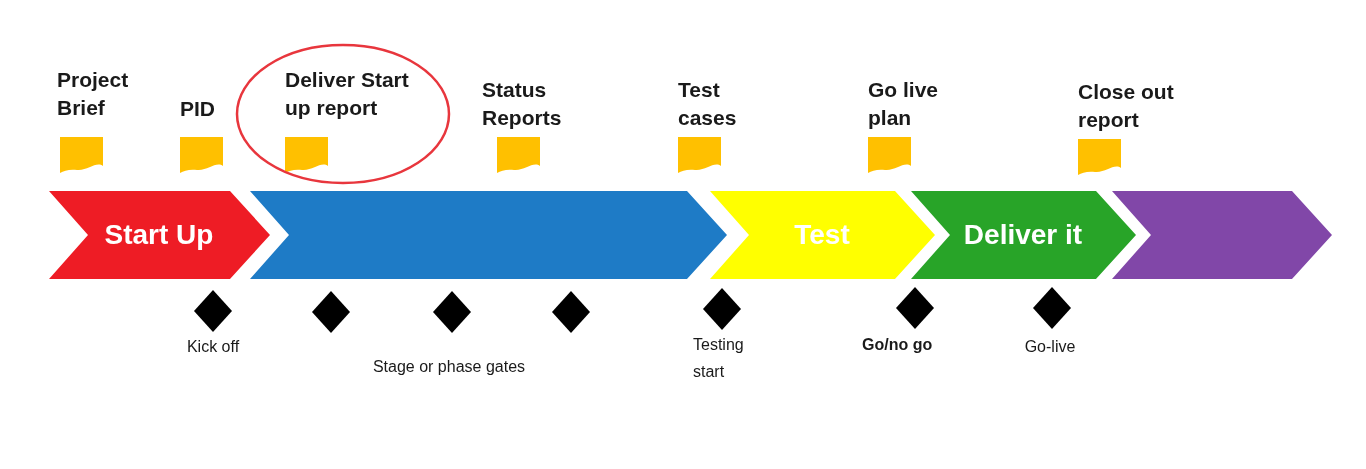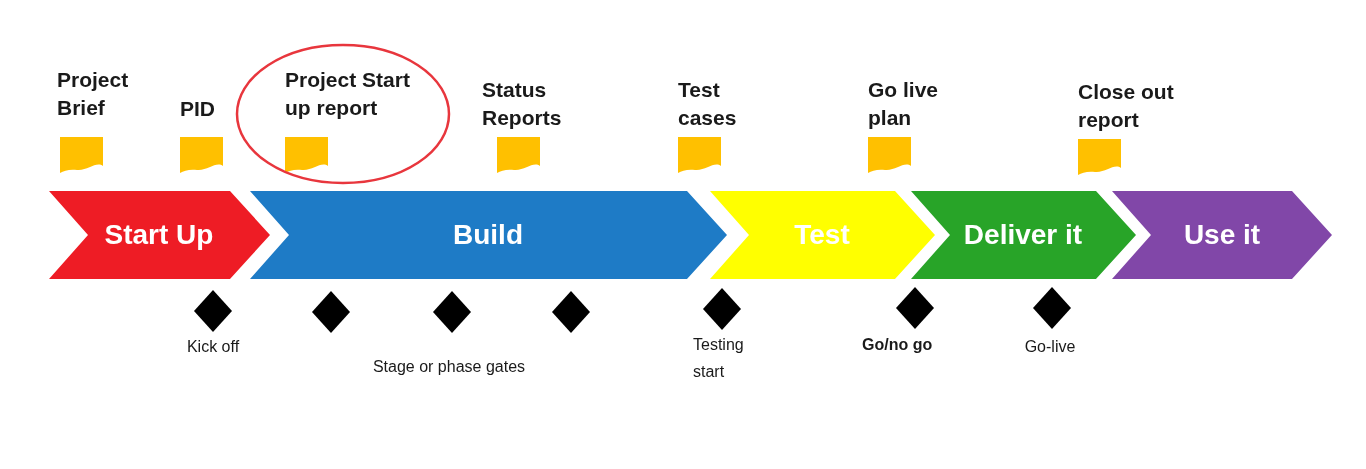--- a/index.html
+++ b/index.html
@@ -66,31 +66,29 @@
     <polygon points="331,291 350,312 331,333 312,312" fill="#000000"></polygon>
     <polygon points="452,291 471,312 452,333 433,312" fill="#000000"></polygon>
     <polygon points="571,291 590,312 571,333 552,312" fill="#000000"></polygon>
     <polygon points="722,288 741,309 722,330 703,309" fill="#000000"></polygon>
     <polygon points="915,287 934,308 915,329 896,308" fill="#000000"></polygon>
     <polygon points="1052,287 1071,308 1052,329 1033,308" fill="#000000"></polygon>
   </svg>
 
   <div class="lbl doc-label" style="left:57px; top:66px; width:95px;">Project Brief</div>
   <div class="lbl doc-label" style="left:180px; top:95px; width:60px;">PID</div>
-  <div class="lbl doc-label" style="left:285px; top:66px; width:145px;">Project Start up report</div>
+  <div class="lbl doc-label" style="left:285px; top:66px; width:145px;">Deliver Start up report</div>
   <div class="lbl doc-label" style="left:482px; top:76px; width:85px;">Status Reports</div>
   <div class="lbl doc-label" style="left:678px; top:76px; width:70px;">Test cases</div>
   <div class="lbl doc-label" style="left:868px; top:76px; width:80px;">Go live plan</div>
   <div class="lbl doc-label" style="left:1078px; top:78px; width:115px;">Close out report</div>
 
   <div class="phase-label" style="left:104px; width:110px;">Start Up</div>
-  <div class="phase-label" style="left:388px; width:200px;">Build</div>
   <div class="phase-label" style="left:742px; width:160px;">Test</div>
   <div class="phase-label" style="left:963px; width:120px;">Deliver it</div>
-  <div class="phase-label" style="left:1142px; width:160px;">Use it</div>
 
   <div class="lbl milestone-label center" style="left:143px; top:333px; width:140px;">Kick off</div>
   <div class="lbl milestone-label center" style="left:329px; top:333px; width:240px;margin-top:20px;">Stage or phase gates</div>
   <div class="lbl milestone-label" style="left:693px; top:331px; width:85px;">Testing start</div>
   <div class="lbl milestone-label" style="left:862px; top:331px; width:75px;font-weight:bold;">Go/no go</div>
   <div class="lbl milestone-label center" style="left:990px; top:333px; width:120px;text-align:center;">Go-live</div>
 
 </div>
 
 </body></html>

